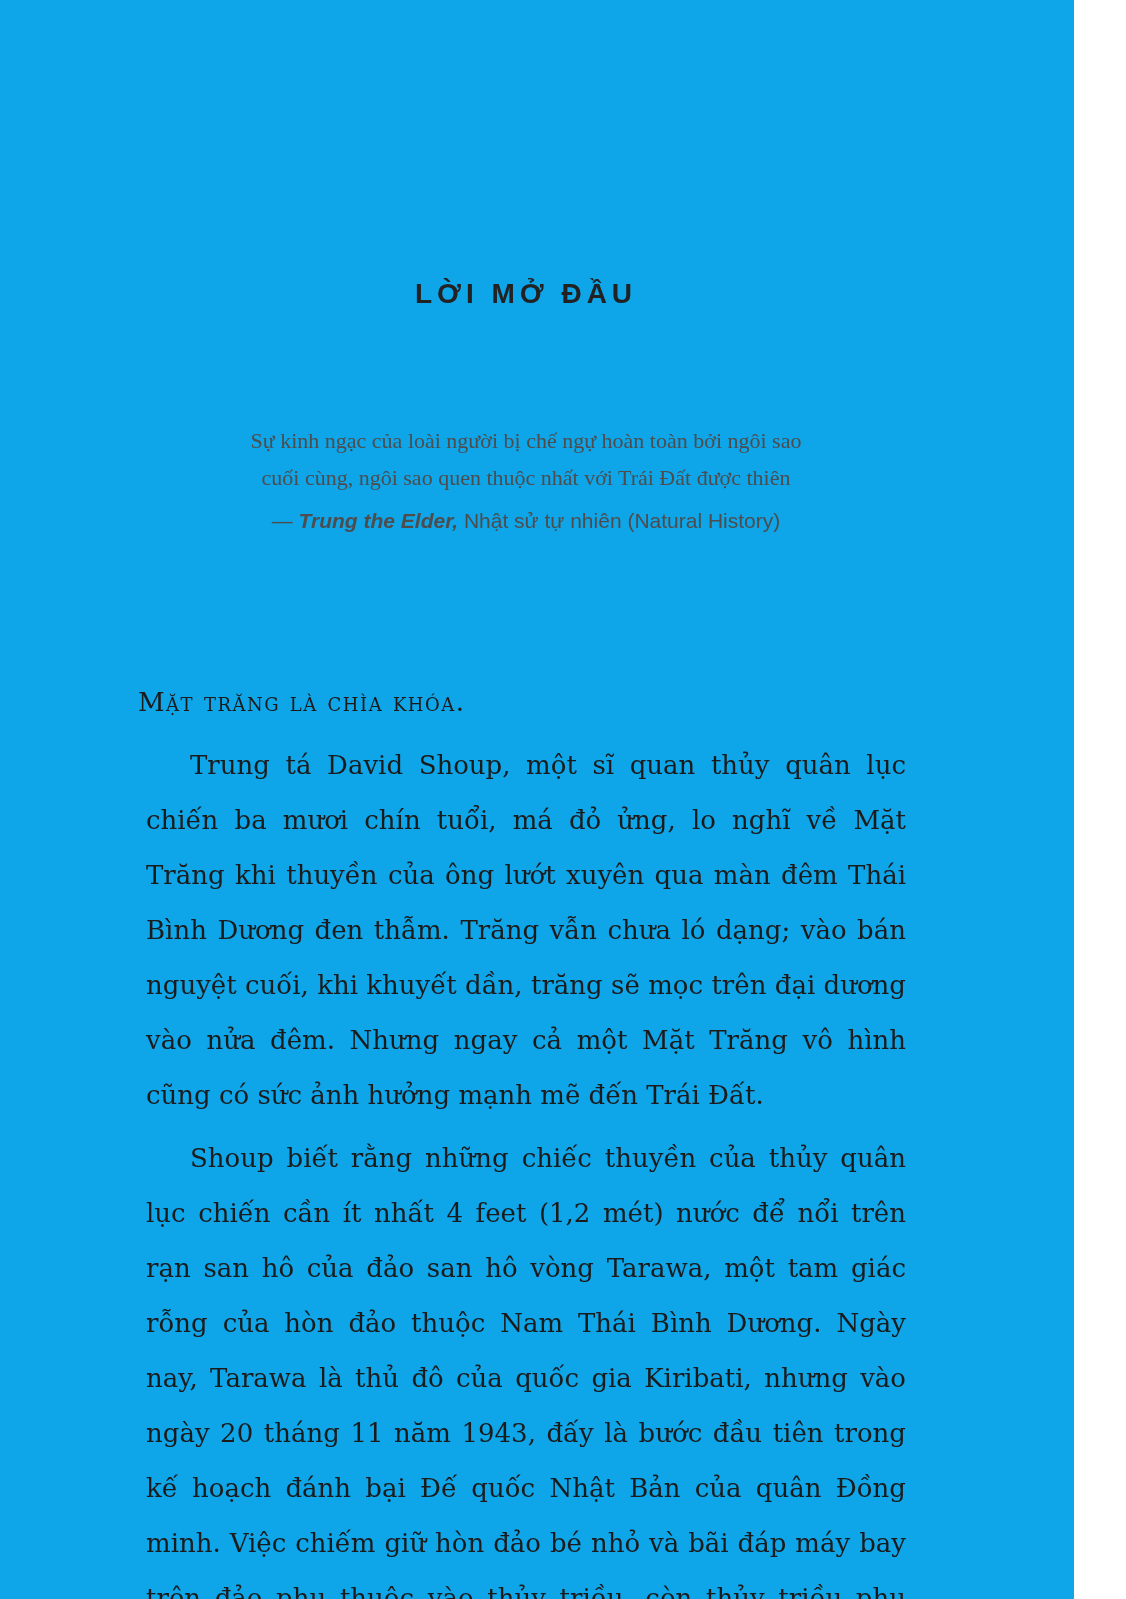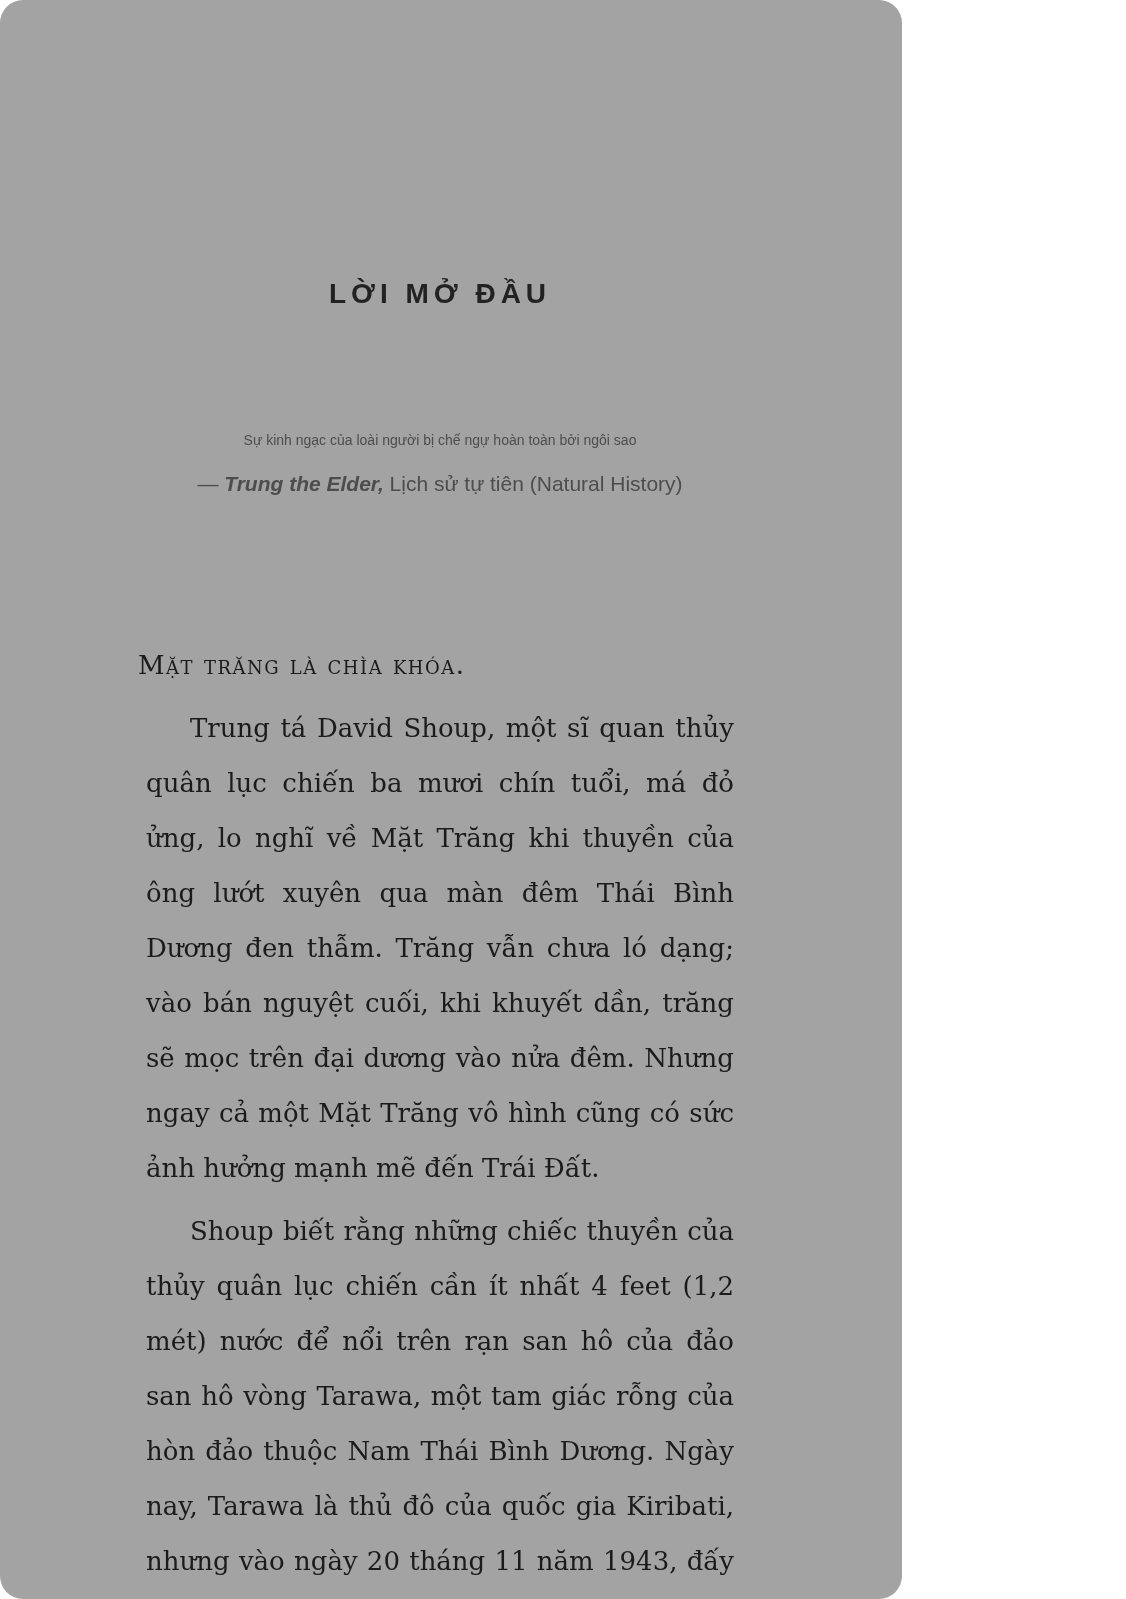--- a/index.html
+++ b/index.html
@@ -9,41 +9,40 @@
   }
   body {
     width: 1126px;
     height: 1599px;
     overflow: hidden;
     font-family: "DejaVu Serif", serif;
     color: #1b1b1b;
   }
   .page {
     box-sizing: border-box;
-    width: 902px;
+    width: 1074px;
     height: 1599px;
     padding: 278px 160px 0 138px;
-    background: #a3a3a3;
-    border-radius: 23px;
+    background: #0ea5e9;
   }
   .page-title {
     font-family: "Liberation Sans", sans-serif;
     font-weight: 700;
     font-size: 28px;
     letter-spacing: 5px;
     text-align: center;
     color: #222222;
     margin: 0 0 0 0;
   }
   .epigraph {
     margin: 112px auto 0 auto;
     max-width: 720px;
     text-align: center;
-    font-family: Liberation Sans, sans-serif;
-    font-size: 14px;
+    font-family: Liberation Serif, serif;
+    font-size: 22px;
     line-height: 37px;
     color: #4d4d4d;
   }
   .epigraph-line {
     white-space: nowrap;
   }
   .epigraph-attribution {
     margin-top: 13px;
     text-align: center;
     font-family: "Liberation Sans", sans-serif;
@@ -74,24 +73,25 @@
 </style>
 </head>
 <body>
 
 <div class="page">
 
   <h1 class="page-title">LỜI MỞ ĐẦU</h1>
 
   <div class="epigraph">
     <div class="epigraph-line">Sự kinh ngạc của loài người bị chế ngự hoàn toàn bởi ngôi sao</div>
+    <div class="epigraph-line">cuối cùng, ngôi sao quen thuộc nhất với Trái Đất được thiên</div>
   </div>
 
   <div class="epigraph-attribution">
-    <span>— </span><span class="attr-author">Trung the Elder,</span><span> Lịch sử tự tiên (Natural History)</span>
+    <span>— </span><span class="attr-author">Trung the Elder,</span><span> Nhật sử tự nhiên (Natural History)</span>
   </div>
 
   <div class="body-text">
     <p class="body-opening">Mặt trăng là chìa khóa.</p>
     <p class="body-paragraph">Trung tá David Shoup, một sĩ quan thủy quân lục chiến ba mươi chín tuổi, má đỏ ửng, lo nghĩ về Mặt Trăng khi thuyền của ông lướt xuyên qua màn đêm Thái Bình Dương đen thẫm. Trăng vẫn chưa ló dạng; vào bán nguyệt cuối, khi khuyết dần, trăng sẽ mọc trên đại dương vào nửa đêm. Nhưng ngay cả một Mặt Trăng vô hình cũng có sức ảnh hưởng mạnh mẽ đến Trái Đất.</p>
     <p class="body-paragraph">Shoup biết rằng những chiếc thuyền của thủy quân lục chiến cần ít nhất 4 feet (1,2 mét) nước để nổi trên rạn san hô của đảo san hô vòng Tarawa, một tam giác rỗng của hòn đảo thuộc Nam Thái Bình Dương. Ngày nay, Tarawa là thủ đô của quốc gia Kiribati, nhưng vào ngày 20 tháng 11 năm 1943, đấy là bước đầu tiên trong kế hoạch đánh bại Đế quốc Nhật Bản của quân Đồng minh. Việc chiếm giữ hòn đảo bé nhỏ và bãi đáp máy bay trên đảo phụ thuộc vào thủy triều, còn thủy triều phụ thuộc vào Mặt Trăng.</p>
 
   </div>
 
 </div>

